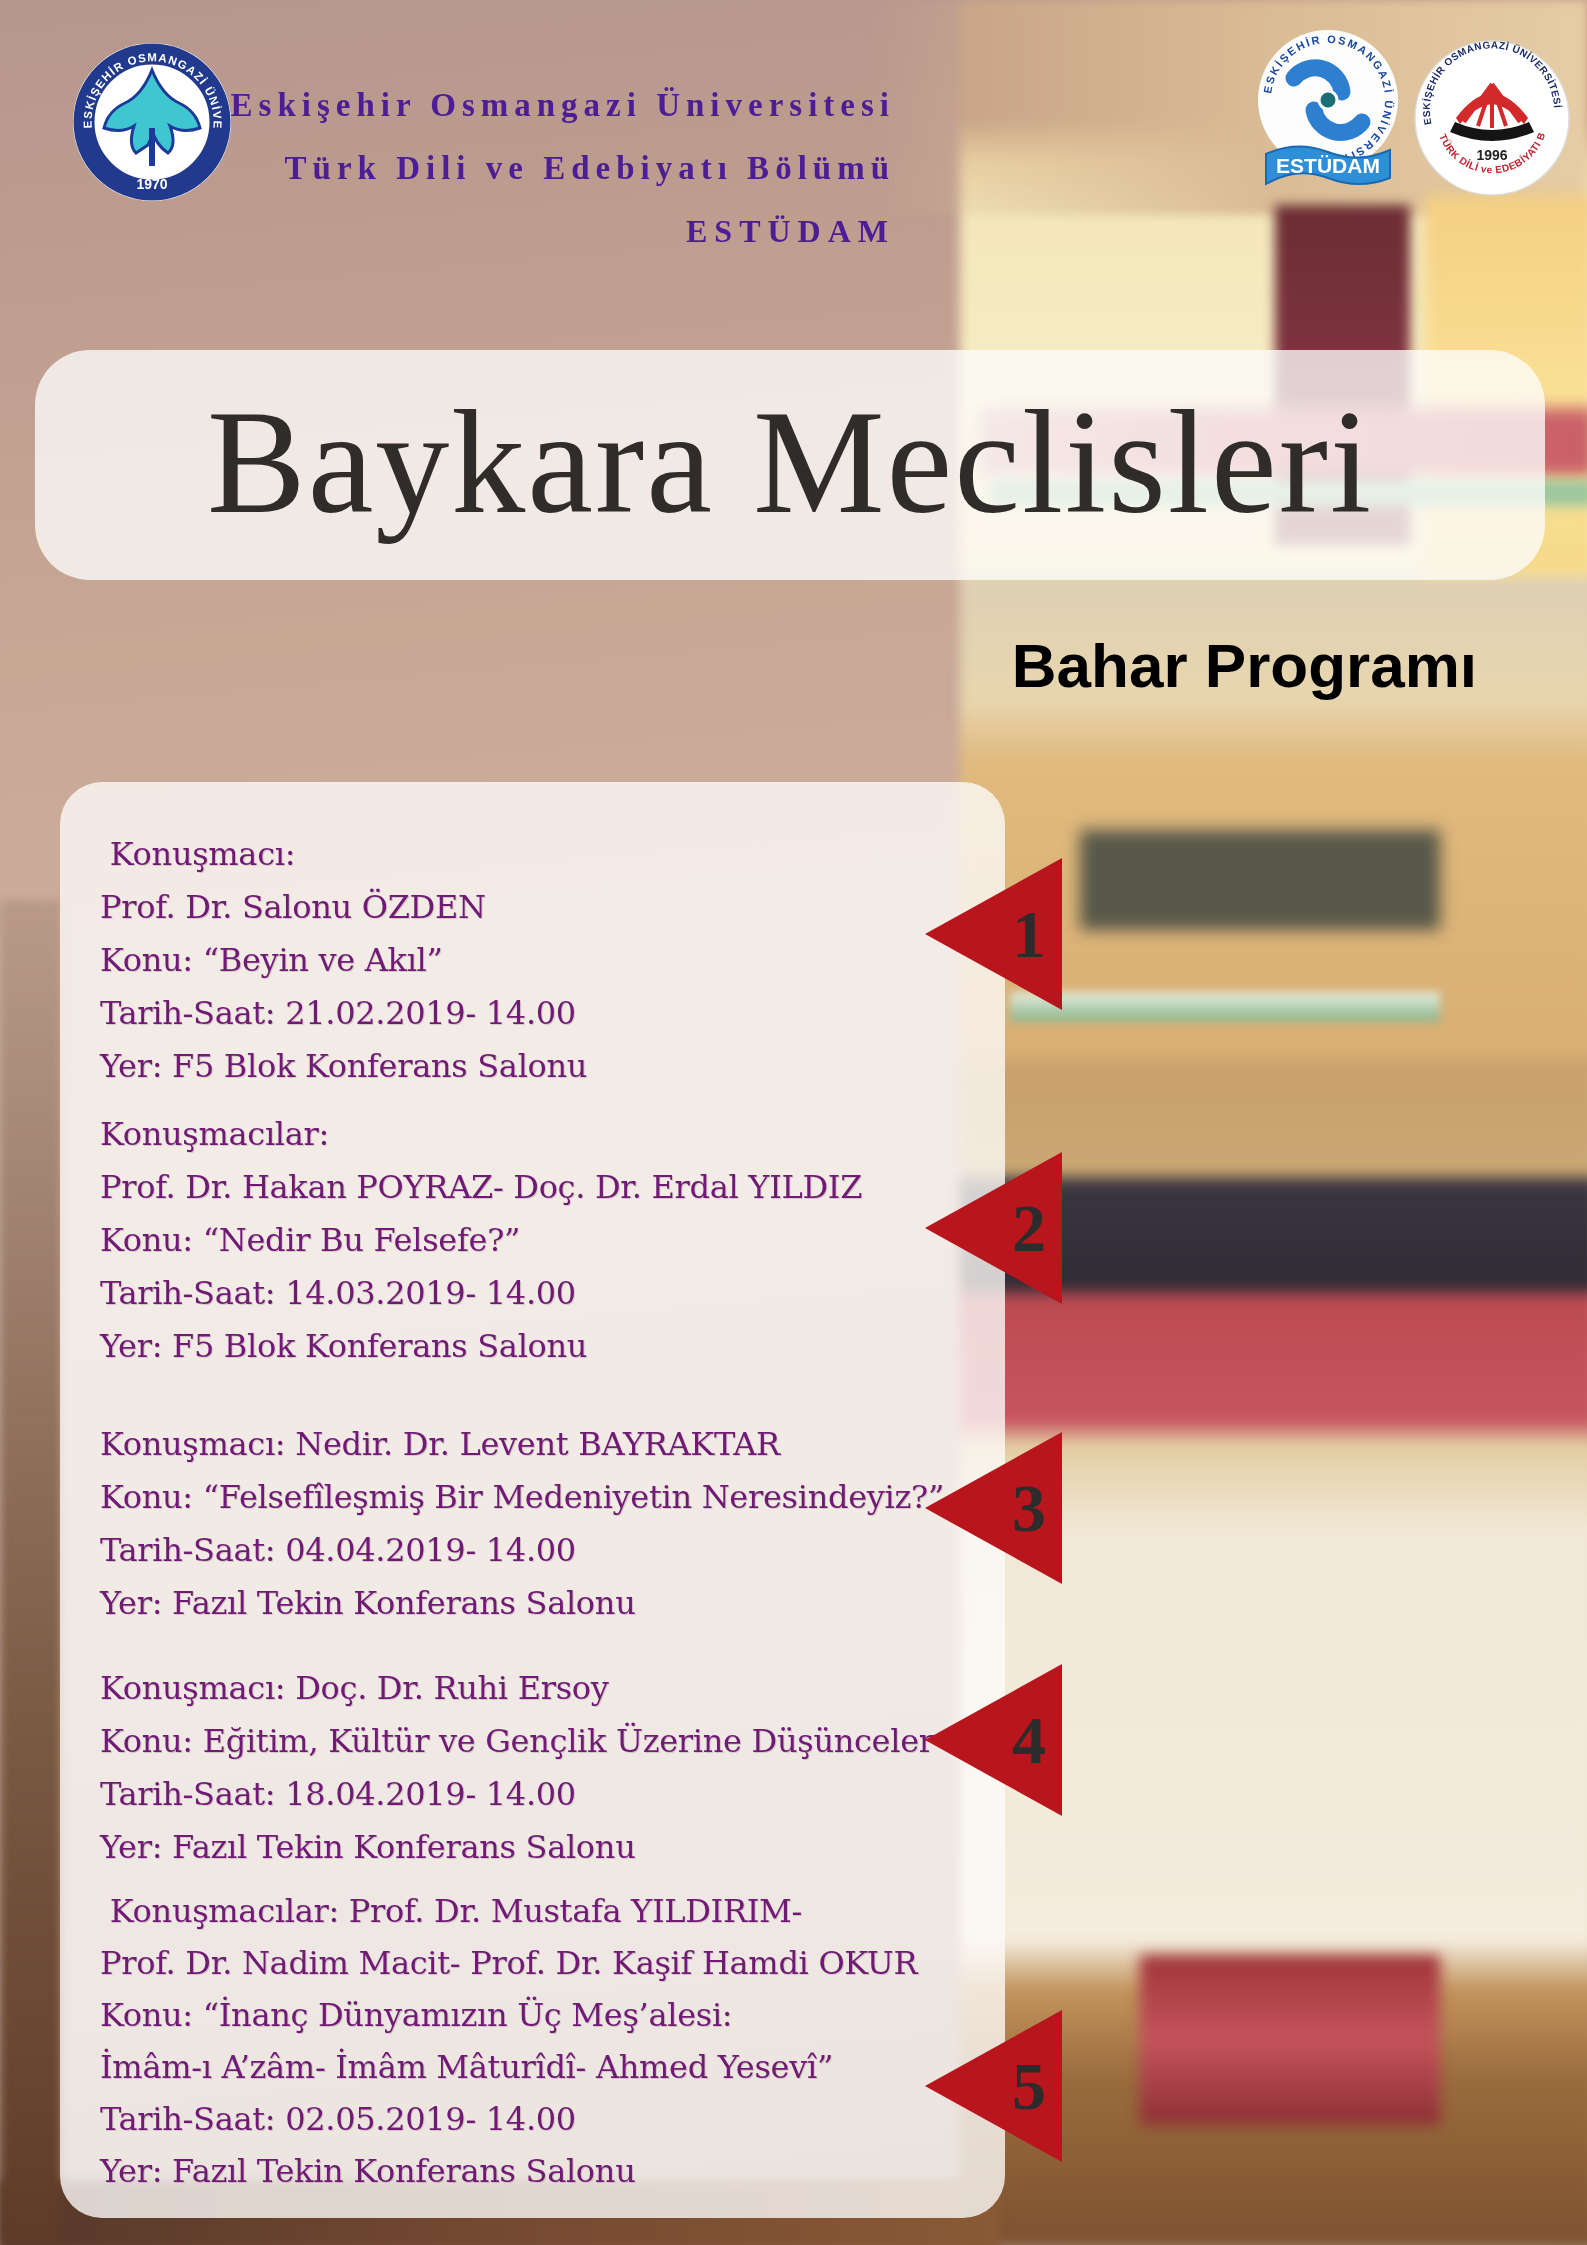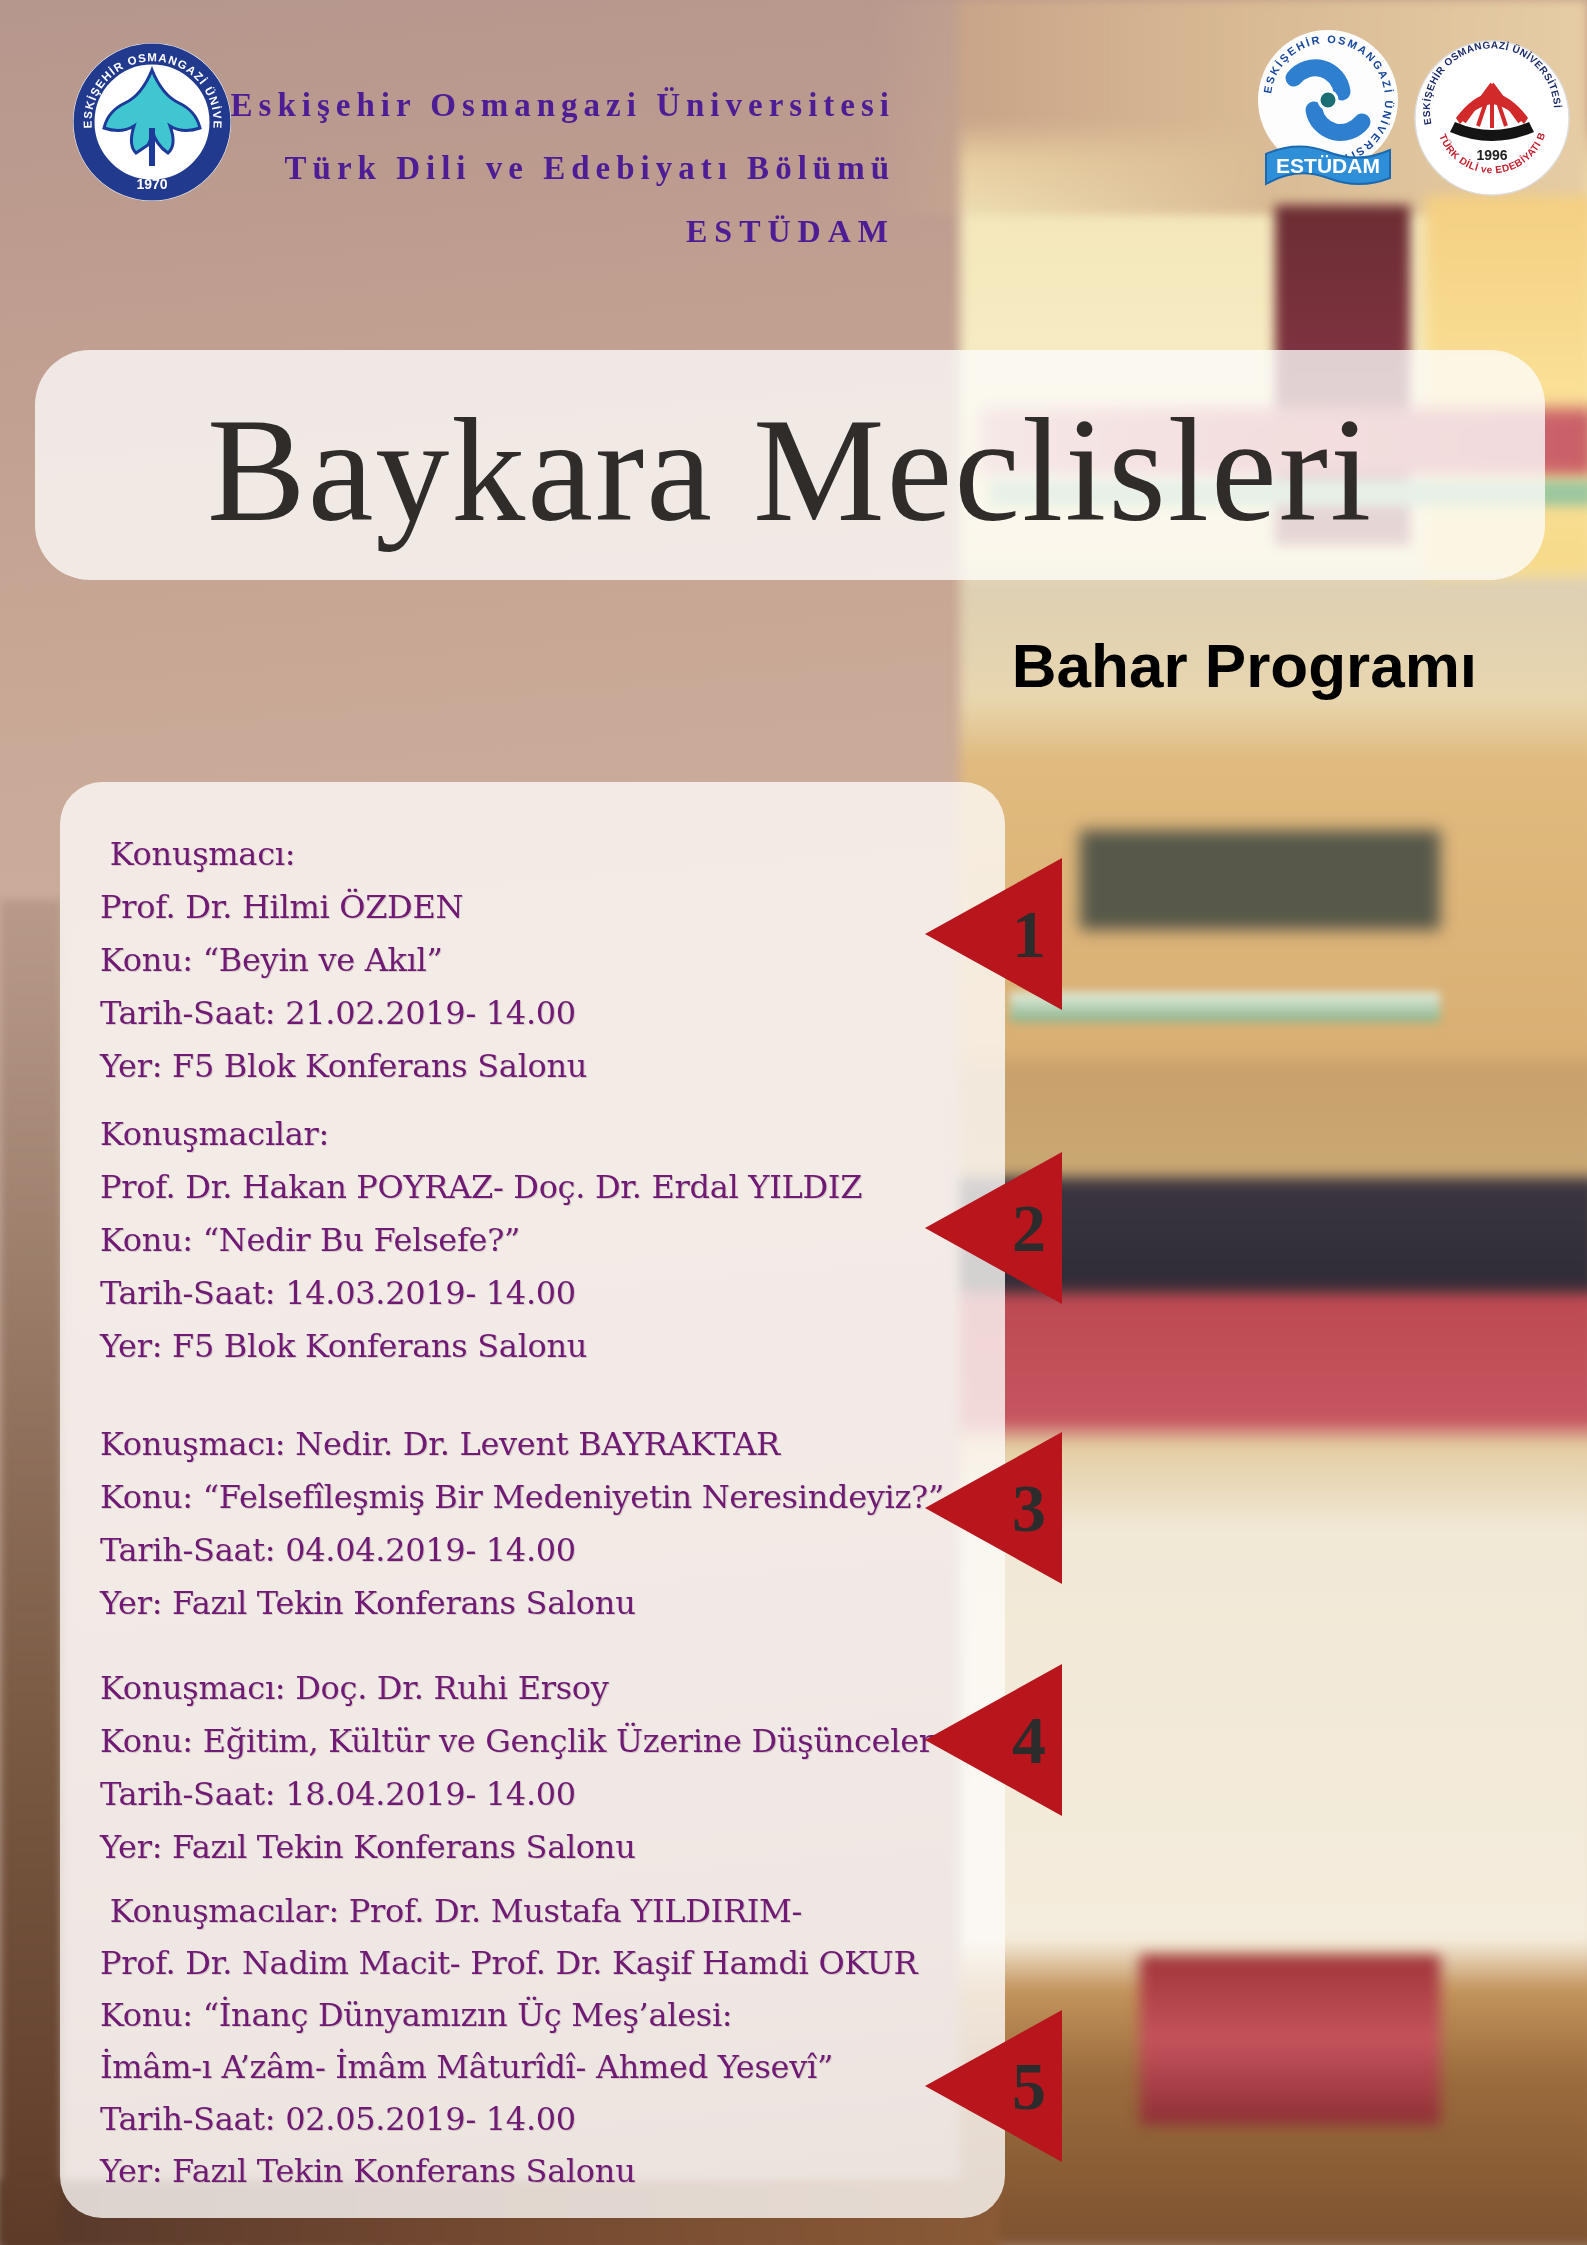--- a/index.html
+++ b/index.html
@@ -33,21 +33,21 @@
   
   .header{position:absolute;left:190px;top:74px;width:705px;text-align:right;
           font-family:"Liberation Serif",serif;font-weight:700;color:#4c1d95;
           font-size:33px;letter-spacing:6px;line-height:63px;}
   .header .h3{font-size:32px;letter-spacing:7px;}
 
   
   .title{position:absolute;left:35px;top:350px;width:1510px;height:230px;
          display:flex;align-items:center;justify-content:center;
          font-family:"Liberation Serif",serif;font-weight:500;font-size:148px;
-         letter-spacing:2px;color:#2f2c2a;padding-bottom:6px;box-sizing:border-box;margin-top:8px;}
+         letter-spacing:2px;color:#2f2c2a;padding-bottom:6px;box-sizing:border-box;}
   .subtitle{position:absolute;top:630px;right:110px;
             font-family:Liberation Sans, sans-serif;font-weight:700;font-size:62px;color:#000000;}
 
   
   .event{position:absolute;left:100px;width:920px;color:#701a75;
          font-family:"DejaVu Serif",serif;font-size:32px;line-height:53px;
          letter-spacing:-0.3px;text-shadow:1px 1px 0 rgba(120,100,95,.25);}
   .event .line{white-space:pre;}
   .ev0{top:828px;} .ev1{top:1108px;} .ev2{top:1418px;} .ev3{top:1662px;} .ev4{top:1885px;line-height:52px;}
 
@@ -150,21 +150,21 @@
   <div class="title">Baykara Meclisleri</div>
 
   <div class="subtitle">Bahar Programı</div>
 
   <div class="panel"></div>
 
   <section>
     <div class="event ev0">
         <div class="lines">
           <div class="line"> Konuşmacı:</div>
-          <div class="line">Prof. Dr. Hilmi ÖZDEN</div>
+          <div class="line">Prof. Dr. Salonu ÖZDEN</div>
           <div class="line">Konu: “Beyin ve Akıl”</div>
           <div class="line">Tarih-Saat: 21.02.2019- 14.00</div>
           <div class="line">Yer: F5 Blok Konferans Salonu</div>
         </div>
       </div>
     <div class="event ev1">
         <div class="lines">
           <div class="line">Konuşmacılar:</div>
           <div class="line">Prof. Dr. Hakan POYRAZ- Doç. Dr. Erdal YILDIZ</div>
           <div class="line">Konu: “Nedir Bu Felsefe?”</div>

